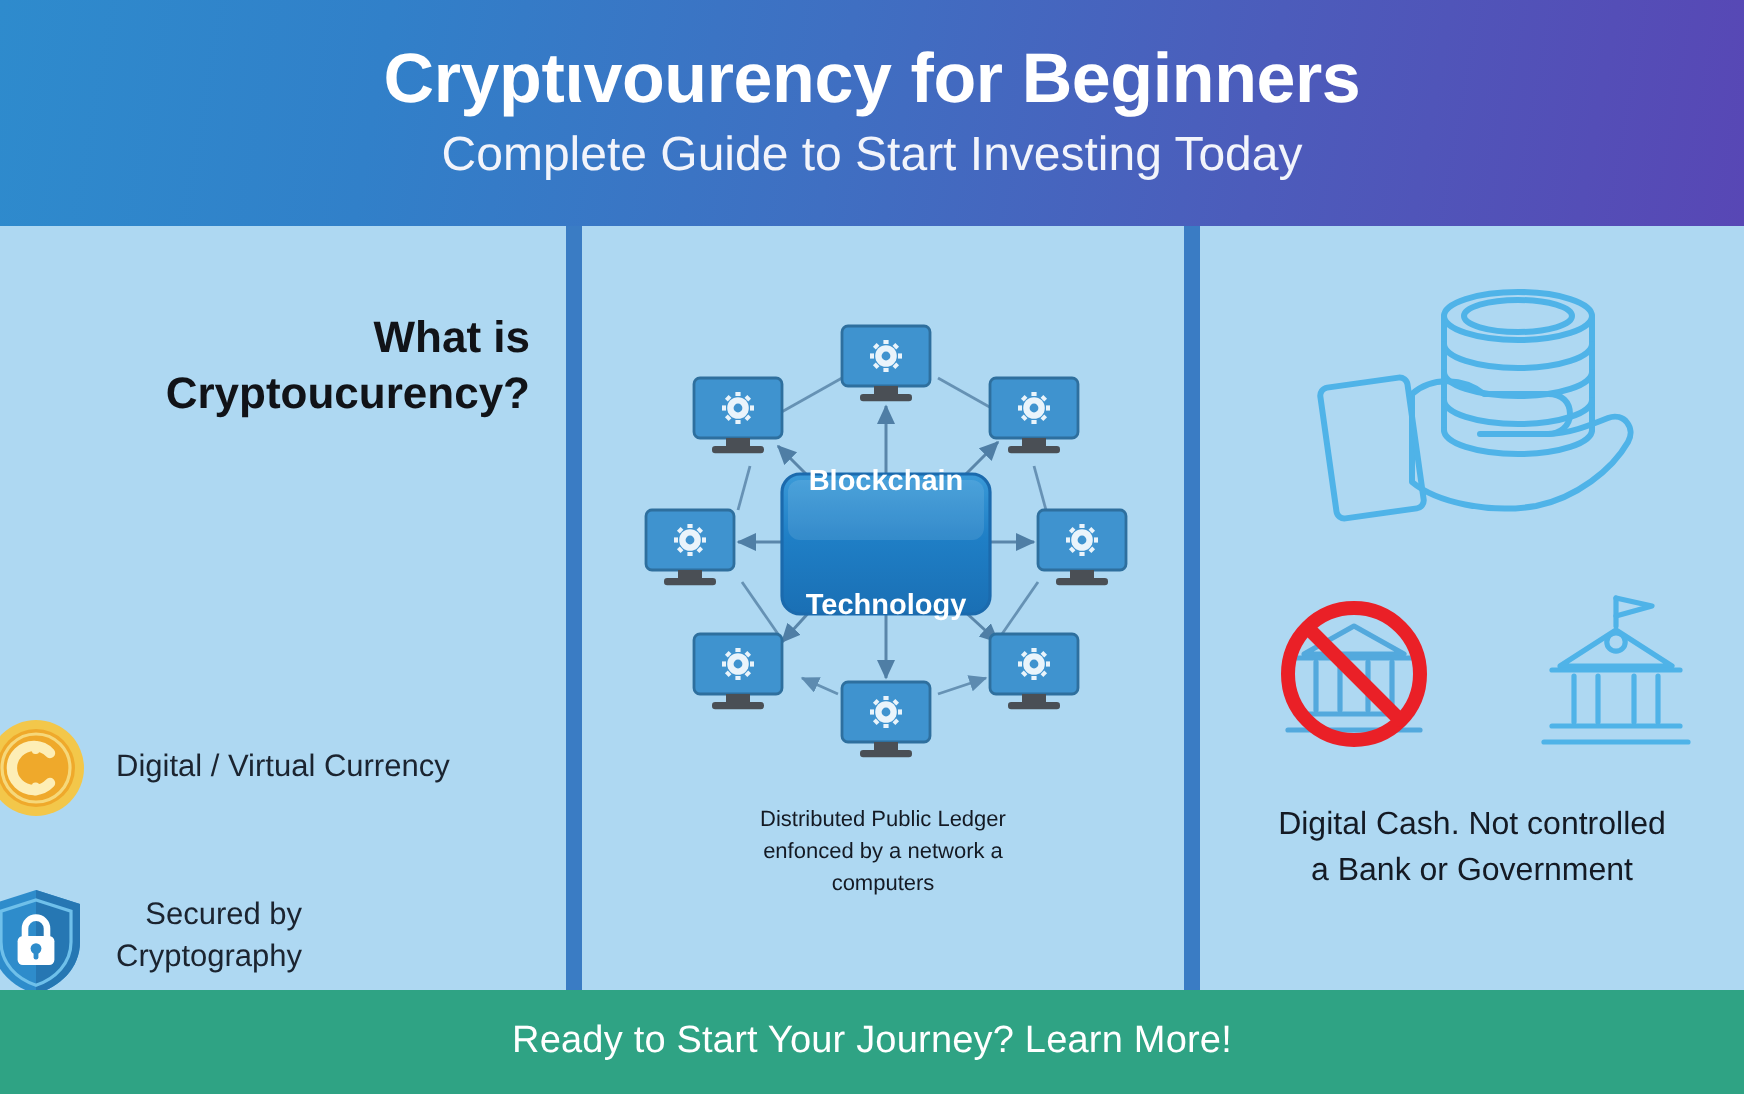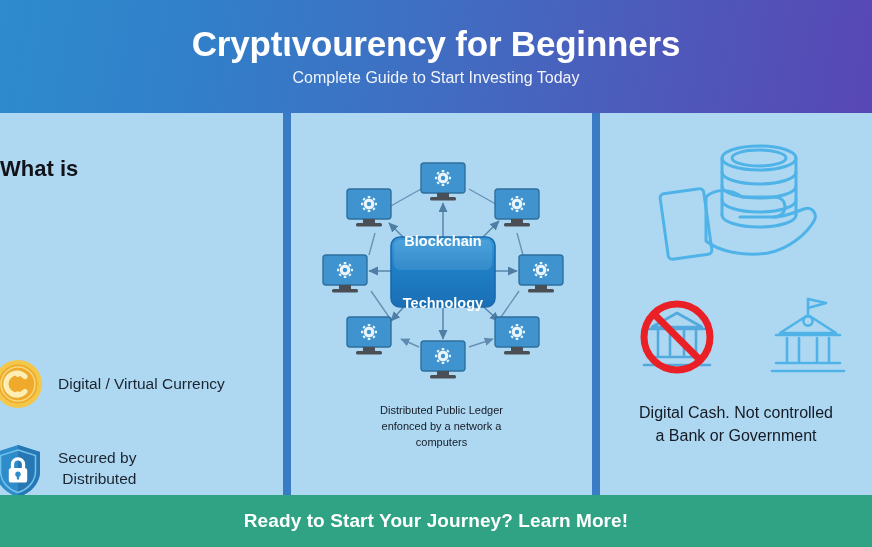--- a/index.html
+++ b/index.html
@@ -33,21 +33,21 @@
     color: #ffffff;
     font-size: 35px;
     font-weight: bold;
     letter-spacing: -0.2px;
     line-height: 1.05;
     margin: 0 0 6px 0;
     text-align: center;
   }
   .header-subtitle {
     color: #f2f4fb;
-    font-size: 16px;
+    font-size: 24px;
     font-weight: normal;
     line-height: 1.1;
     margin: 0;
     text-align: right;
   }
 
   
   .body-area {
     position: absolute;
     left: 0; top: 113px;
@@ -72,21 +72,21 @@
   }
   .col-left   { left: 0px;   width: 283px; }
   .col-mid    { left: 291px; width: 301px; }
   .col-right  { left: 600px; width: 272px; text-decoration: underline; }
 
   
   .left-heading {
     position: absolute;
     left: 0; top: 42px;
     width: 265px;
-    text-align: left;
+    text-align: right;
     color: #111318;
     font-size: 22px;
     font-weight: bold;
     line-height: 1.25;
   }
   .feature {
     position: absolute;
     display: flex;
     align-items: center;
     gap: 14px;
@@ -157,21 +157,21 @@
     width: 872px;
     height: 52px;
     background: #2fa384;
     display: flex;
     align-items: center;
     justify-content: center;
   }
   .footer-text {
     color: #ffffff;
     font-size: 19px;
-    font-weight: bold;
+    font-weight: normal;
     letter-spacing: 0.1px;
   }
 
   svg { display: block; overflow: visible; }
 </style>
 </head>
 <body>
 
 <div id="infographic">
 
@@ -182,20 +182,21 @@
 
   <div class="body-area">
 
     <div class="divider one"></div>
     <div class="divider two"></div>
 
     <div class="col col-left">
 
       <div class="left-heading">
         <div>What is</div>
+        <div>Cryptoucurency?</div>
       </div>
 
       <div class="feature feat-1">
         <div class="ficon">
           <svg width="52" height="52" viewBox="0 0 52 52">
             <circle cx="26" cy="26" r="24" fill="#f3c74a"></circle>
             <circle cx="26" cy="26" r="19.5" fill="#efa92b"></circle>
             <circle cx="26" cy="26" r="17" fill="none" stroke="#f6d87a" stroke-width="1.6"></circle>
             <path d="M33 18.5a11 11 0 1 0 0 15" fill="none" stroke="#fdeeb6" stroke-width="5.2" stroke-linecap="round"></path>
             <rect x="24" y="12.5" width="3.6" height="6.5" rx="1.6" fill="#fdeeb6"></rect>
@@ -211,21 +212,21 @@
             <path d="M26 2 L48 9 V28 C48 41 38 50.5 26 54 C14 50.5 4 41 4 28 V9 Z" fill="#2e8ccb"></path>
             <path d="M26 2 L48 9 V28 C48 41 38 50.5 26 54 Z" fill="#2677b3"></path>
             <path d="M26 7 L43.5 12.6 V28 C43.5 38.6 35.6 46.5 26 49.6 C16.4 46.5 8.5 38.6 8.5 28 V12.6 Z" fill="none" stroke="#6fc0ea" stroke-width="1.6"></path>
             <path d="M20.5 25.5 v-4.2 a5.5 5.5 0 0 1 11 0 v4.2" fill="none" stroke="#ffffff" stroke-width="3.3"></path>
             <rect x="16.8" y="25" width="18.4" height="14.5" rx="2.6" fill="#ffffff"></rect>
             <circle cx="26" cy="31.3" r="2.7" fill="#2e8ccb"></circle>
             <rect x="24.8" y="31.5" width="2.4" height="5.2" rx="1.1" fill="#2e8ccb"></rect>
           </svg>
         </div>
         <div class="flabel">Secured by
-Distributed</div>
+Cryptography</div>
       </div>
 
       <div class="feature feat-3">
         <div class="ficon">
           <svg width="62" height="56" viewBox="0 0 62 56">
             <g stroke="#3fa3dd" stroke-width="3" fill="none" stroke-linecap="round">
               <path d="M10 15 H26 V27"></path>
               <path d="M26 15 H48"></path>
               <path d="M10 15 V40"></path>
               <path d="M10 40 H31"></path>

